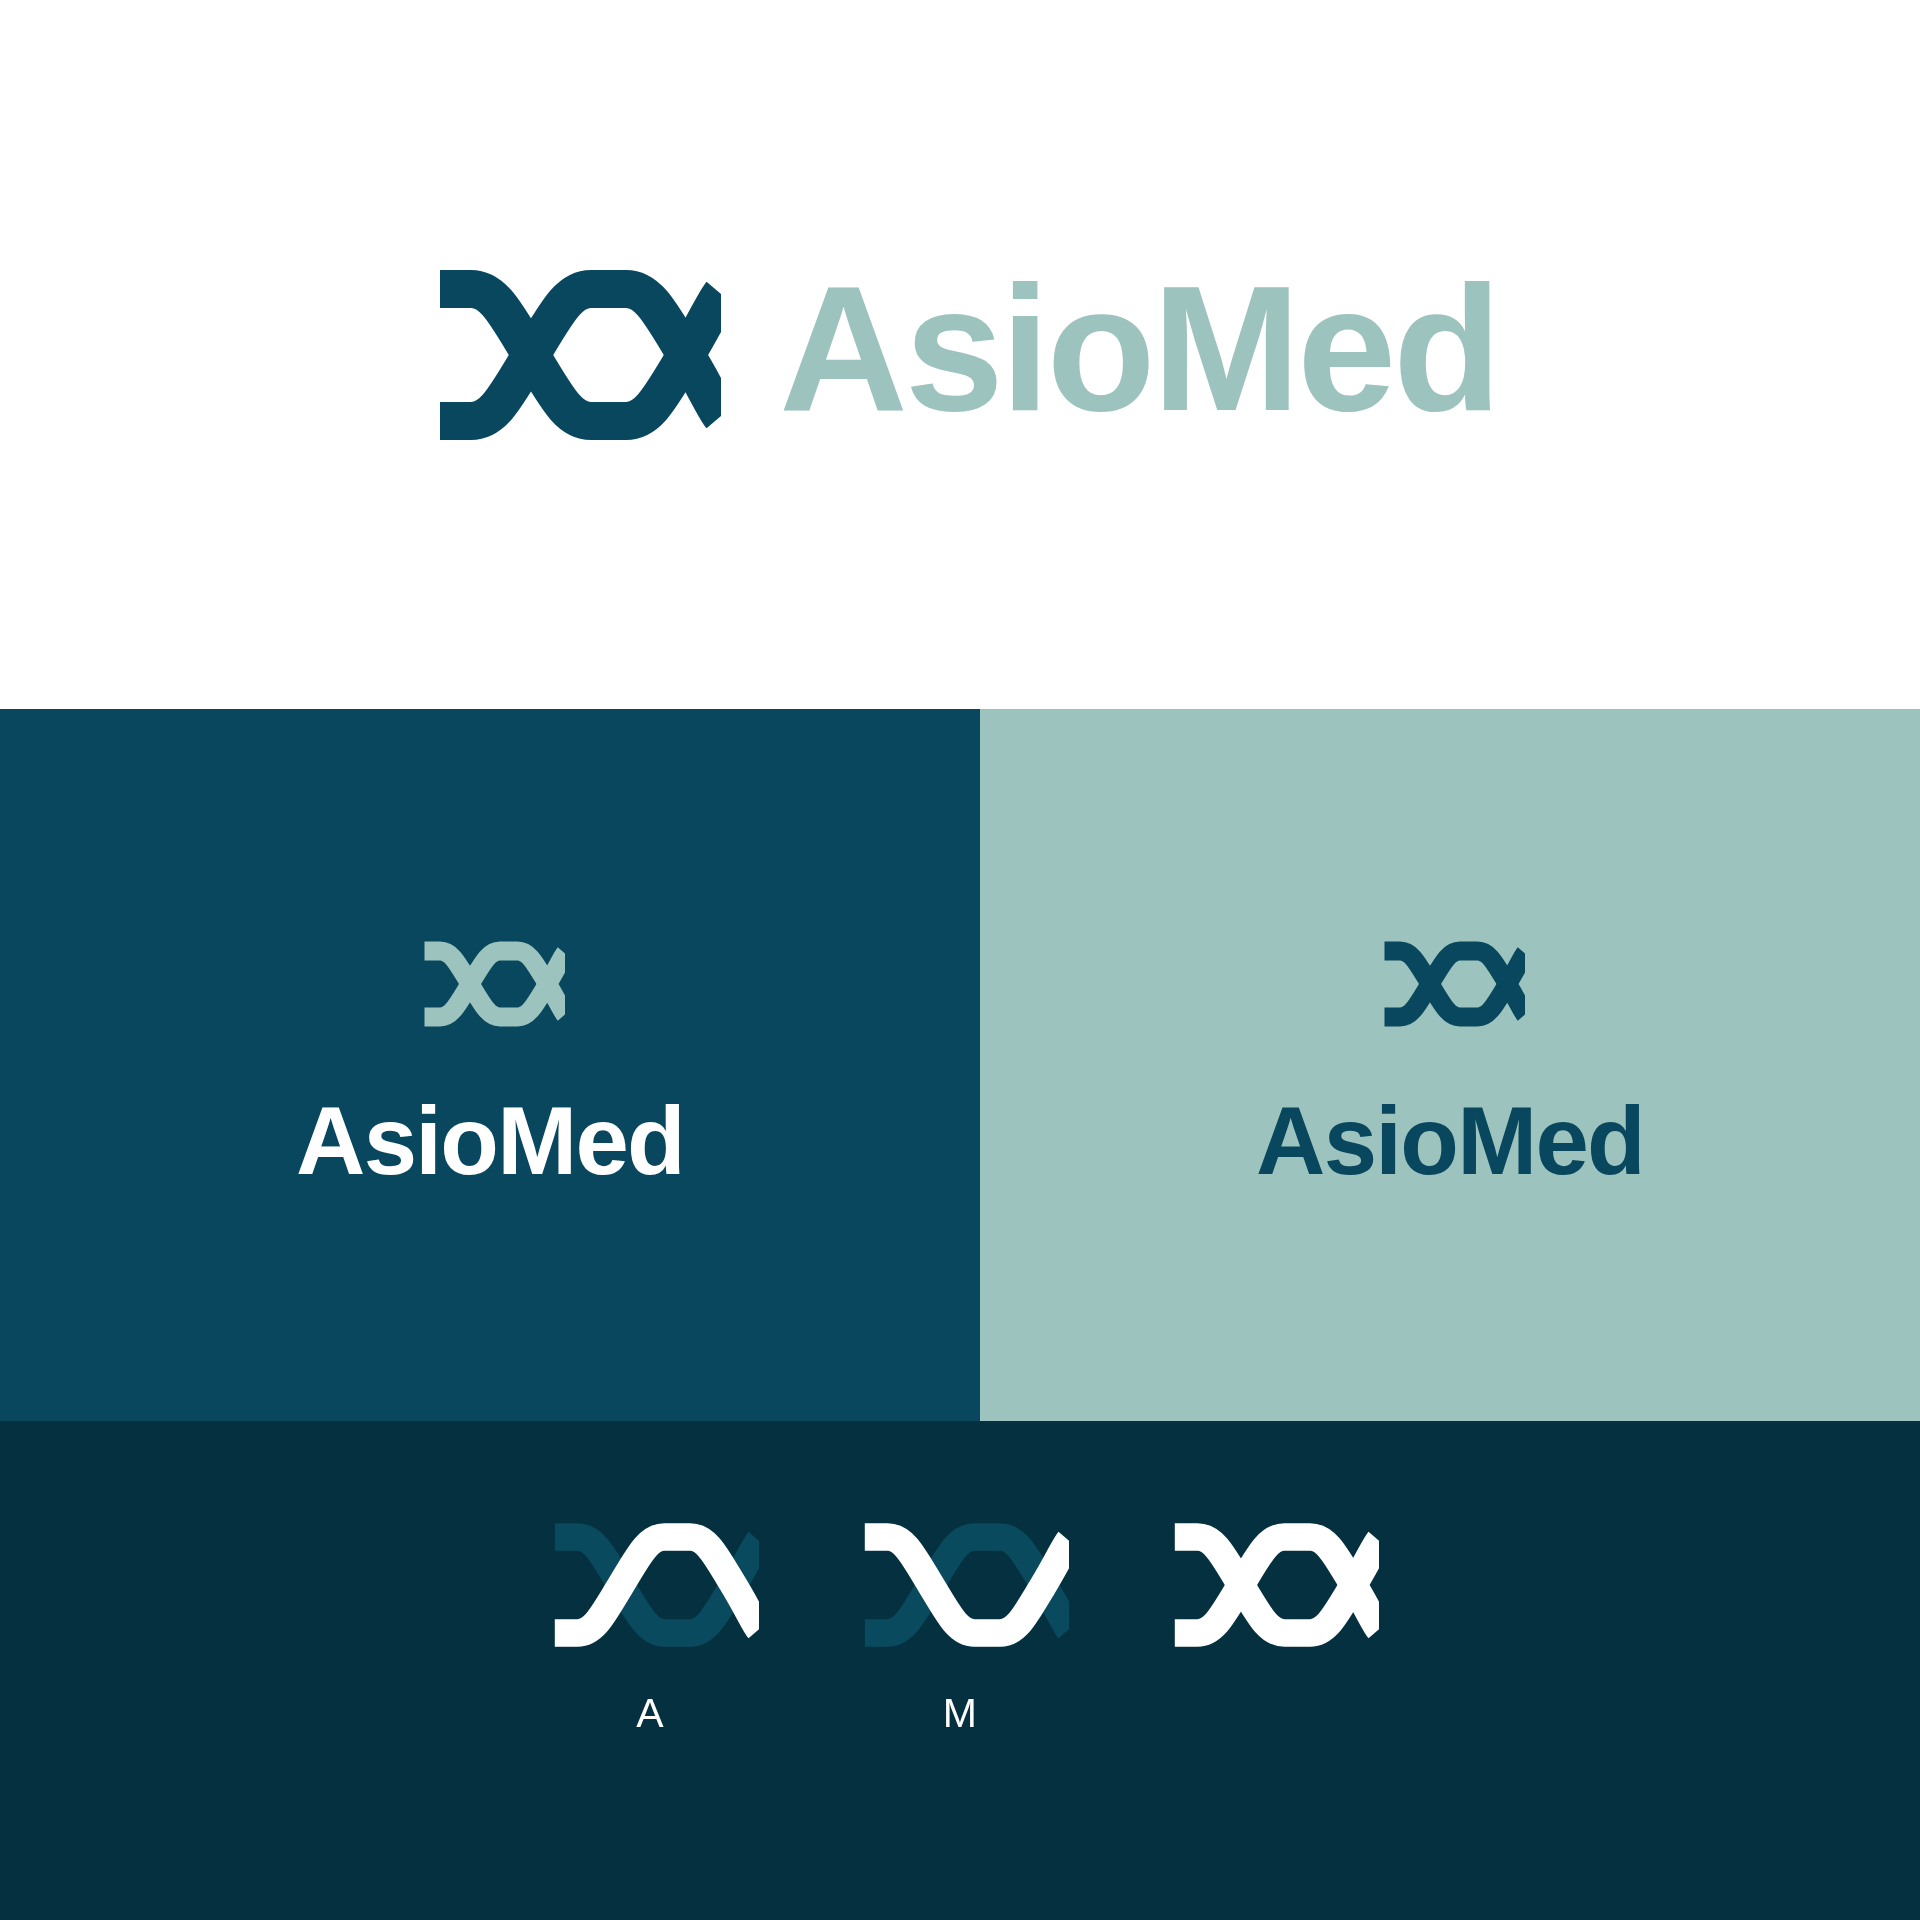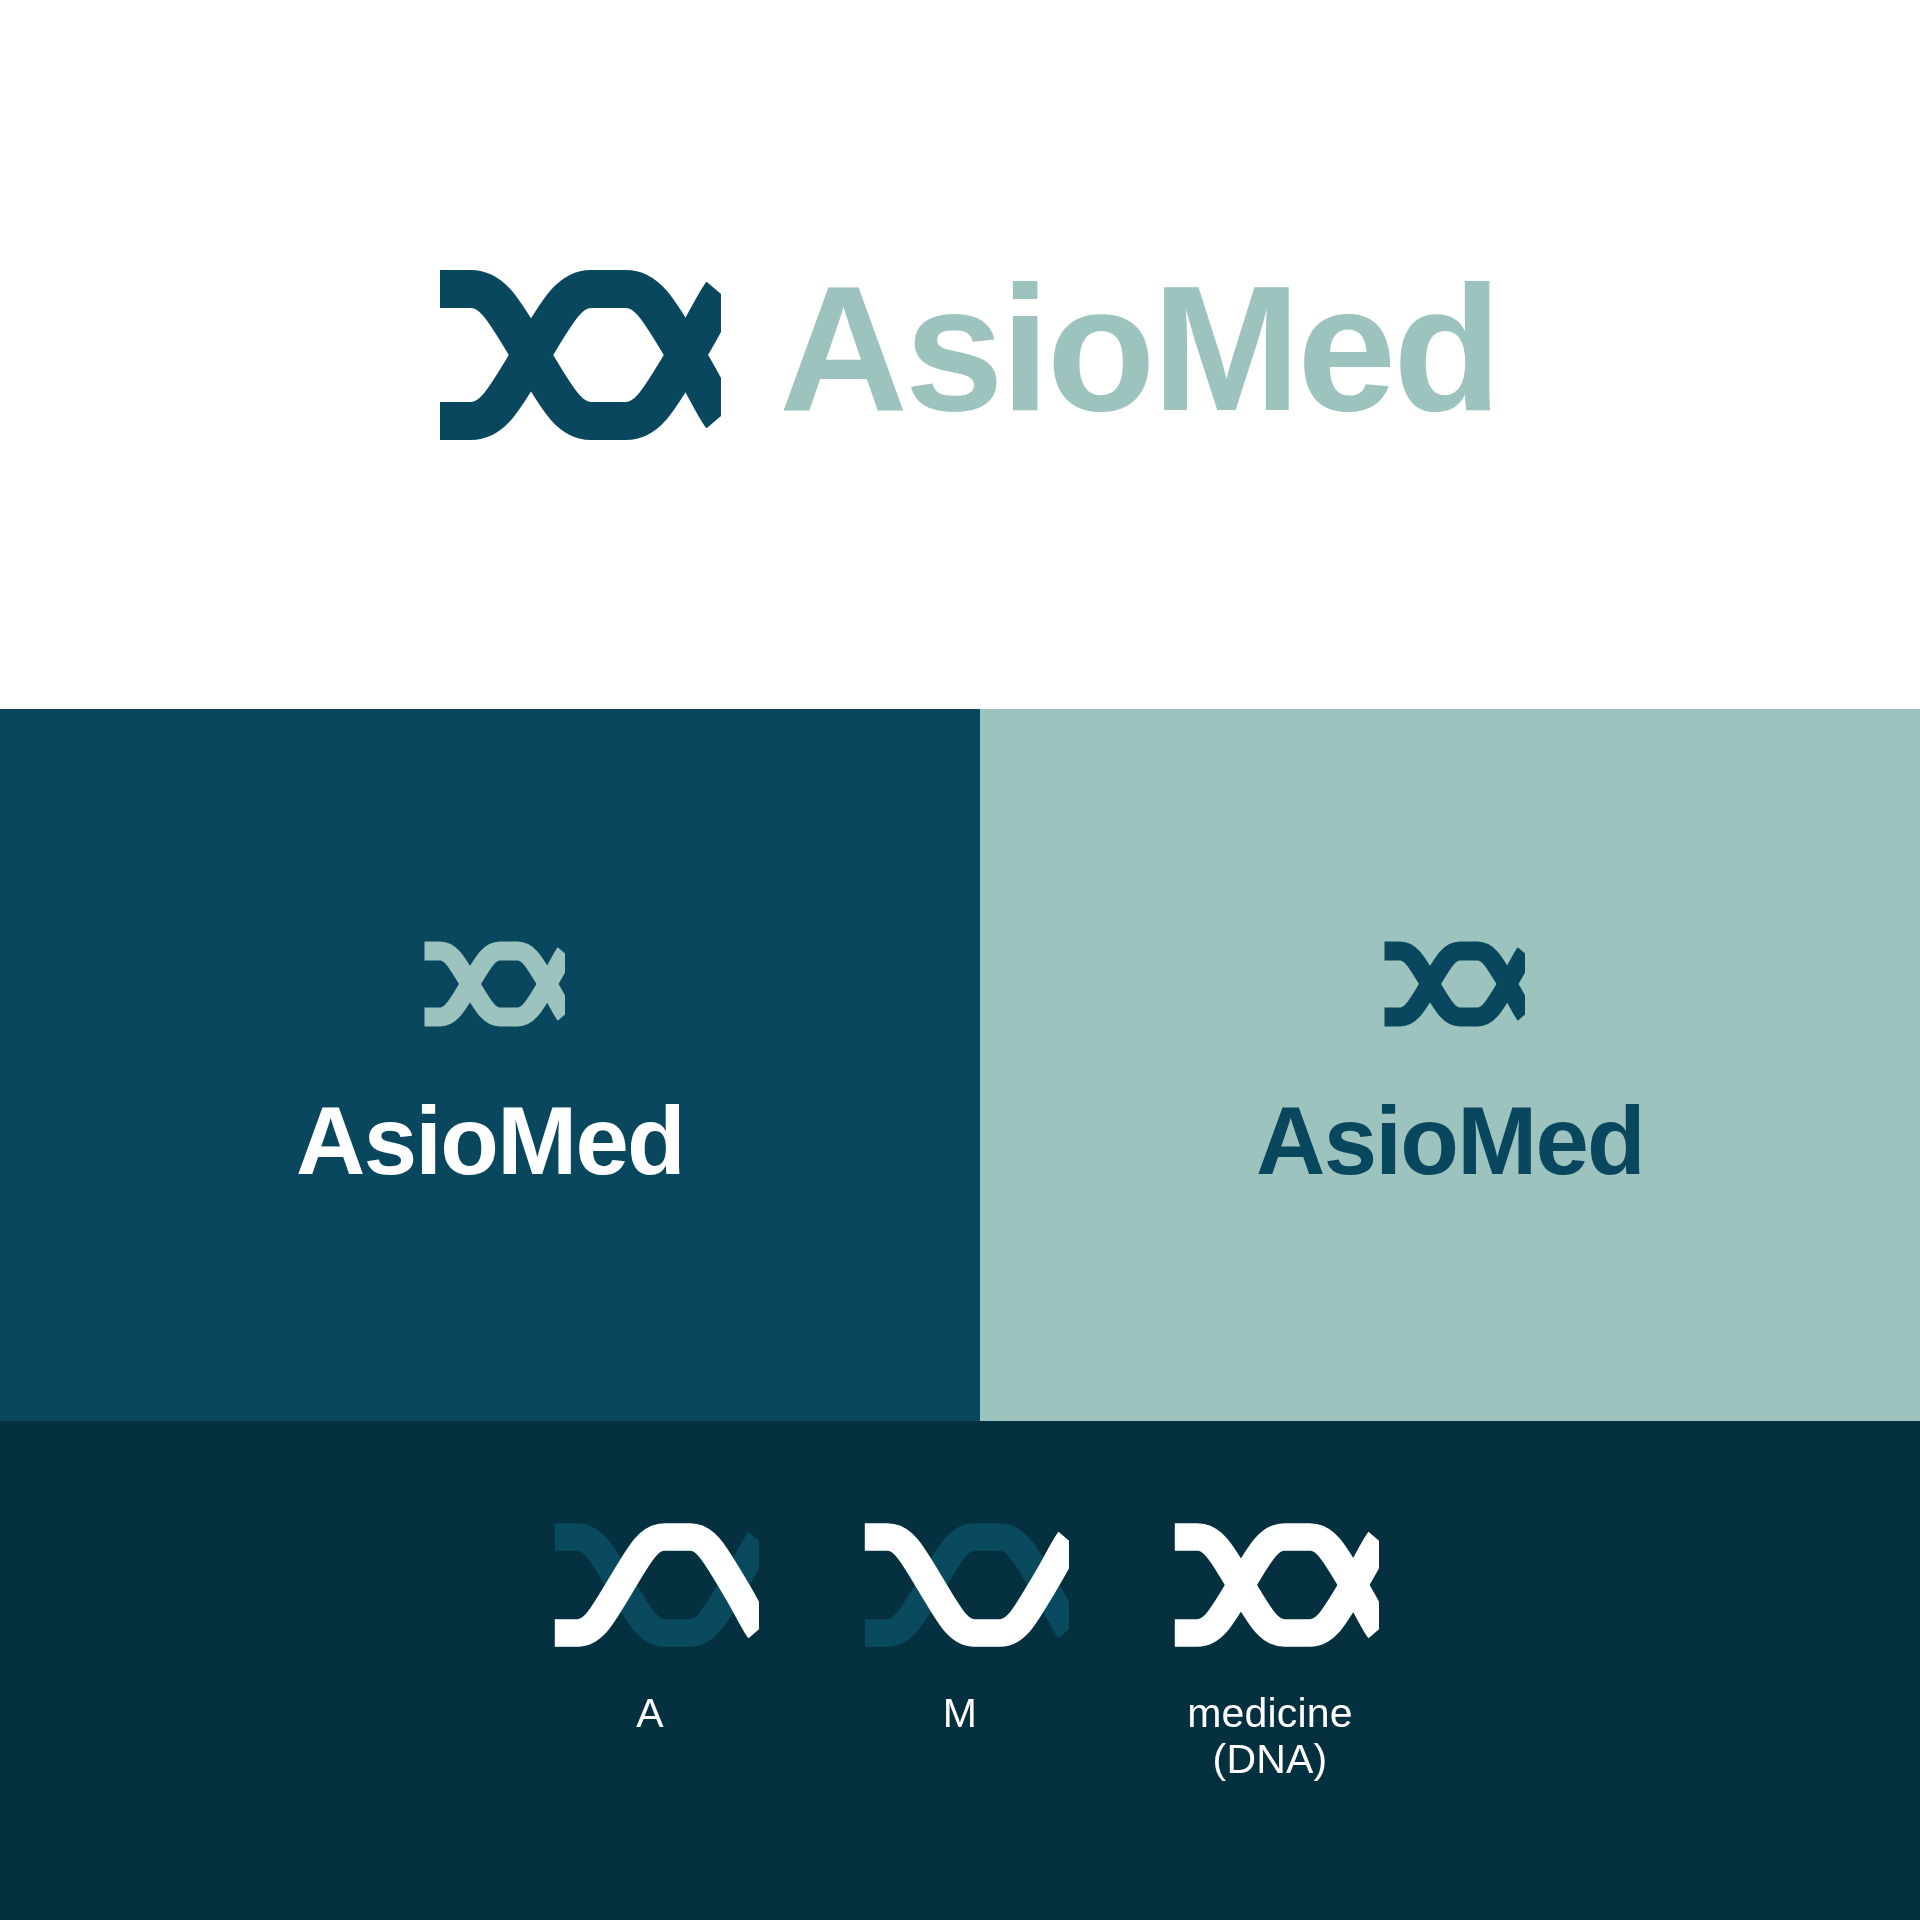--- a/index.html
+++ b/index.html
@@ -162,22 +162,18 @@
 
       <div class="variant">
         <div class="mark-wrap">
           <svg viewBox="0 0 300 170" xmlns="http://www.w3.org/2000/svg" aria-hidden="true">
             <g fill="none" stroke-width="38" stroke-linecap="butt" stroke-linejoin="miter">
               <path stroke="#FFFFFF" d="M19 19 L50 19 C 73 19 85 44 110 85 C 135 126 147 151 170 151 L205 151 C 228 151 240 126 265 85 C 285 52 294 31 300 24"></path>
               <path stroke="#FFFFFF" d="M19 151 L50 151 C 73 151 85 126 110 85 C 135 44 147 19 170 19 L205 19 C 228 19 240 44 265 85 C 285 118 294 139 300 146"></path>
             </g>
           </svg>
         </div>
-        <div class="variant-label">
-          <span>medicine</span>
-          <span class="l2">(DNA)</span>
-        </div>
       </div>
 
     </div>
   </div>
 
 </div>
 
 </body></html>

